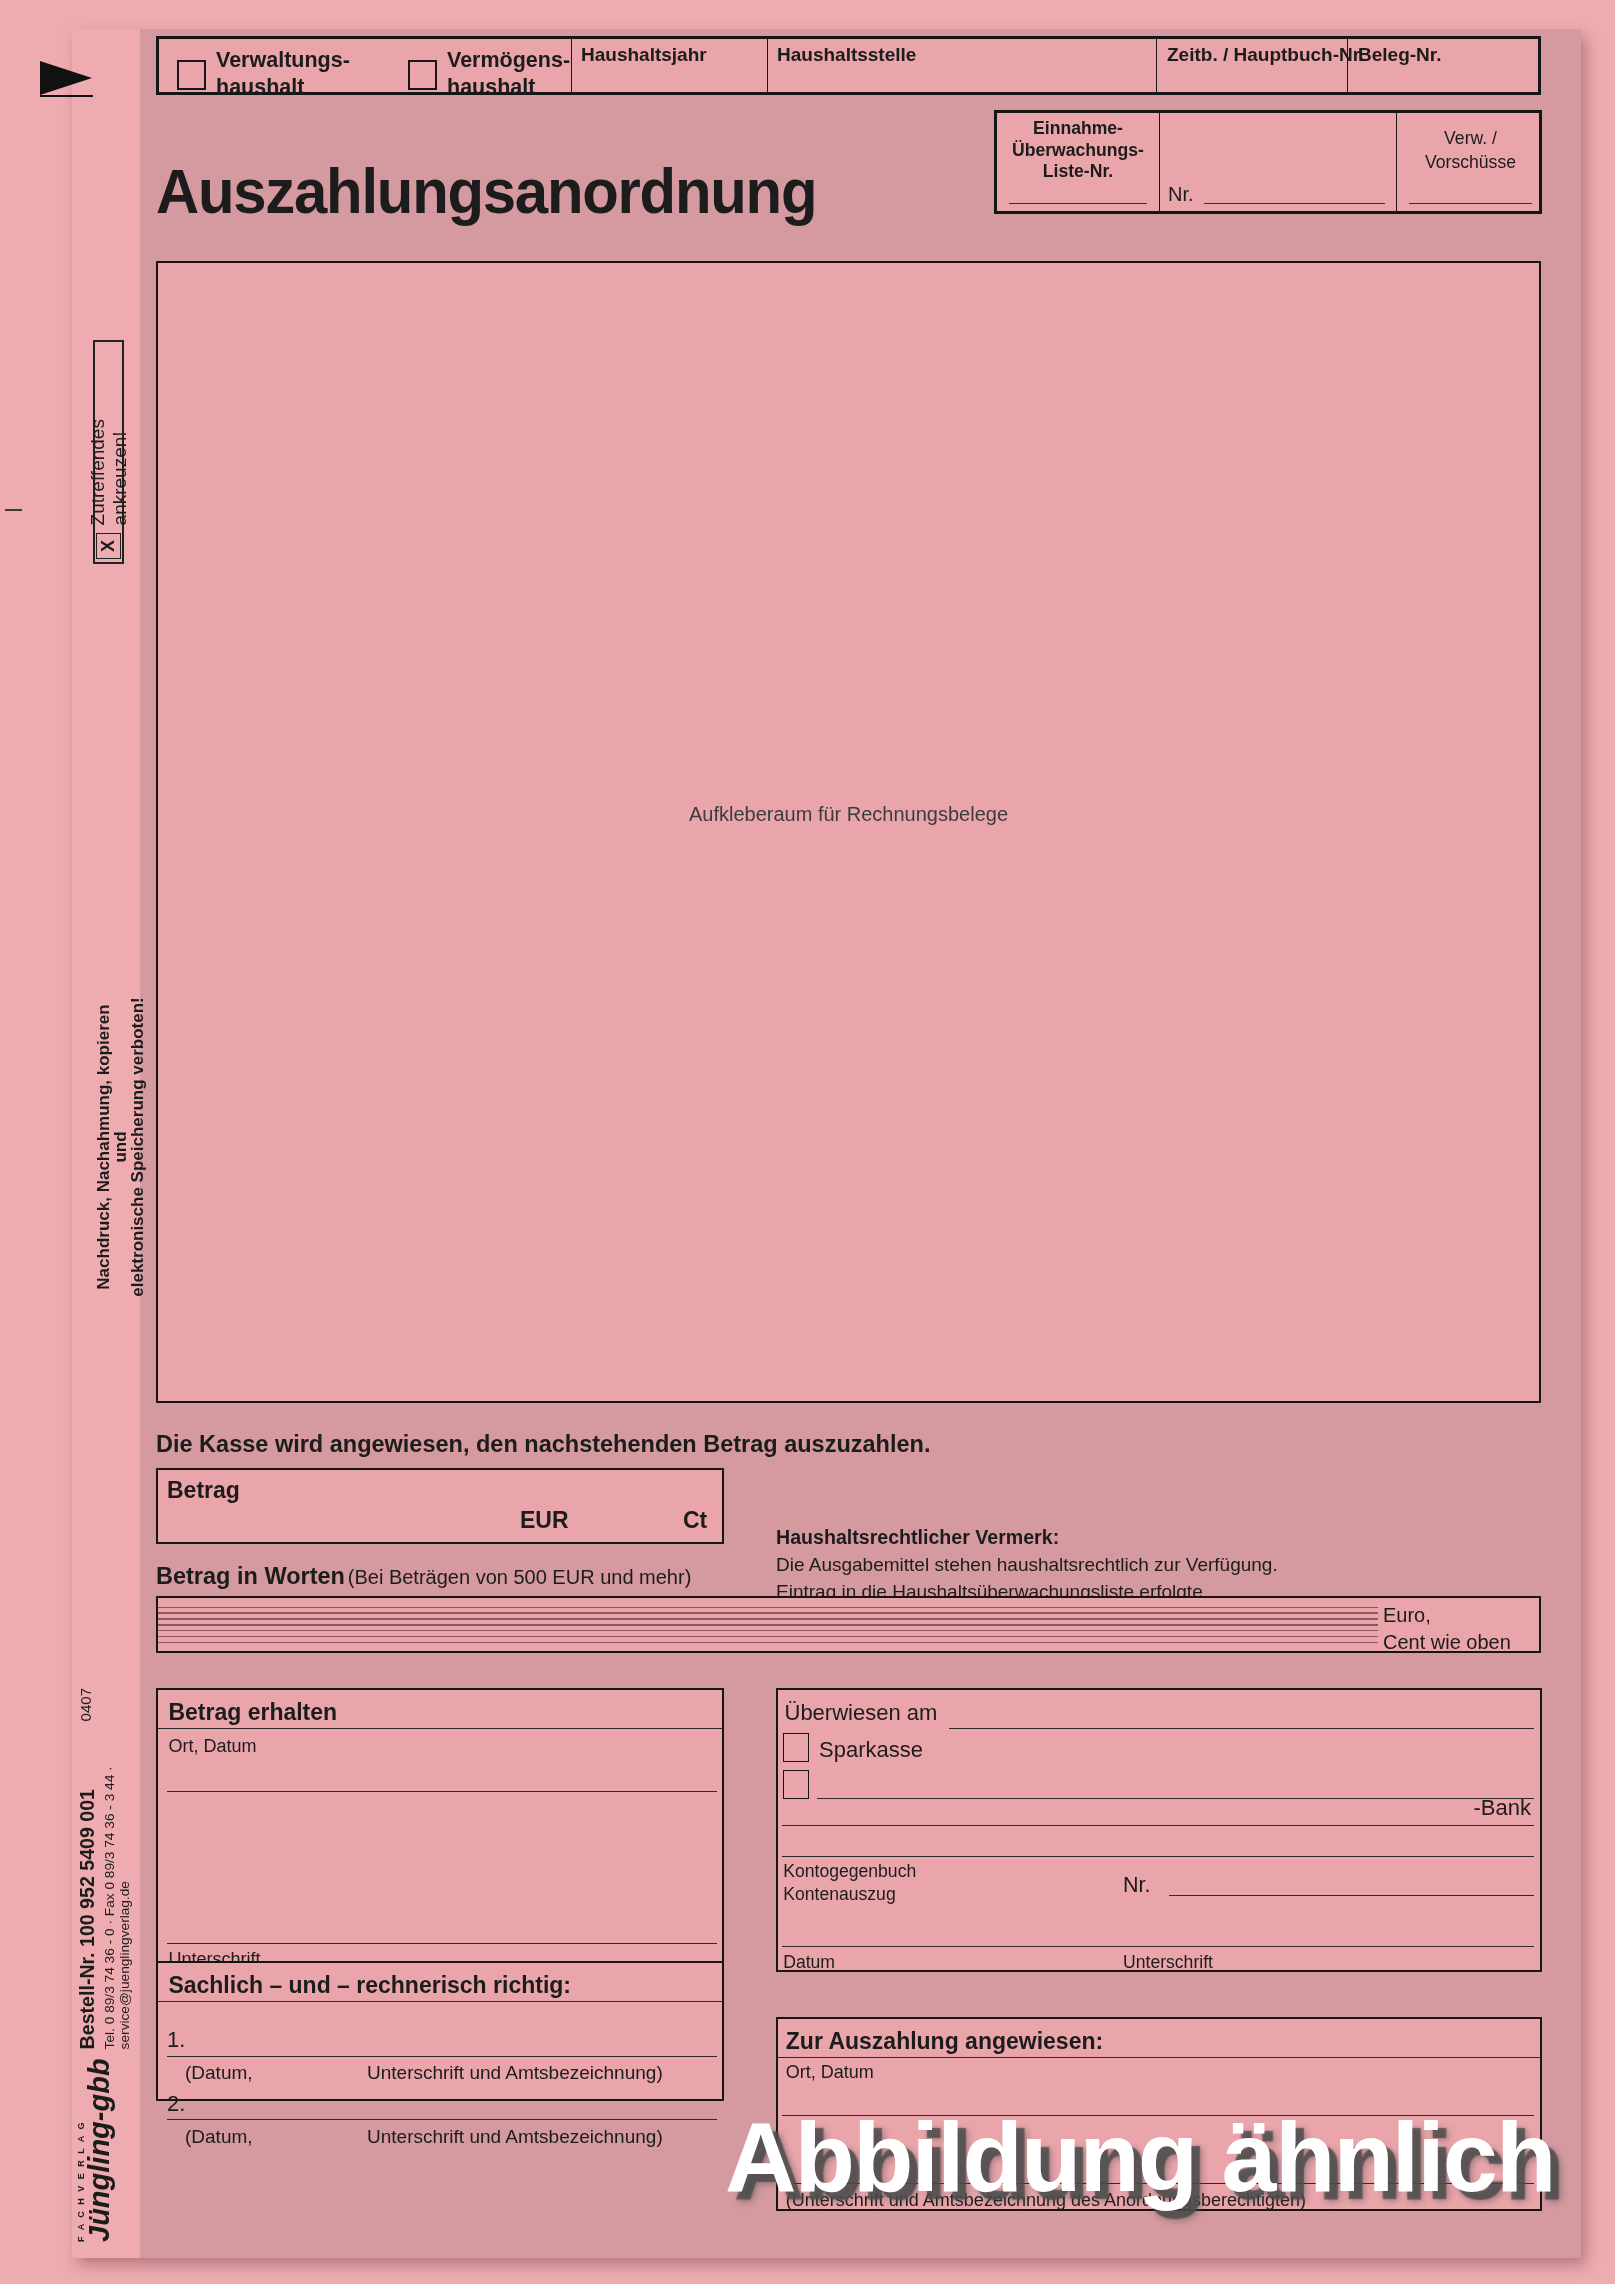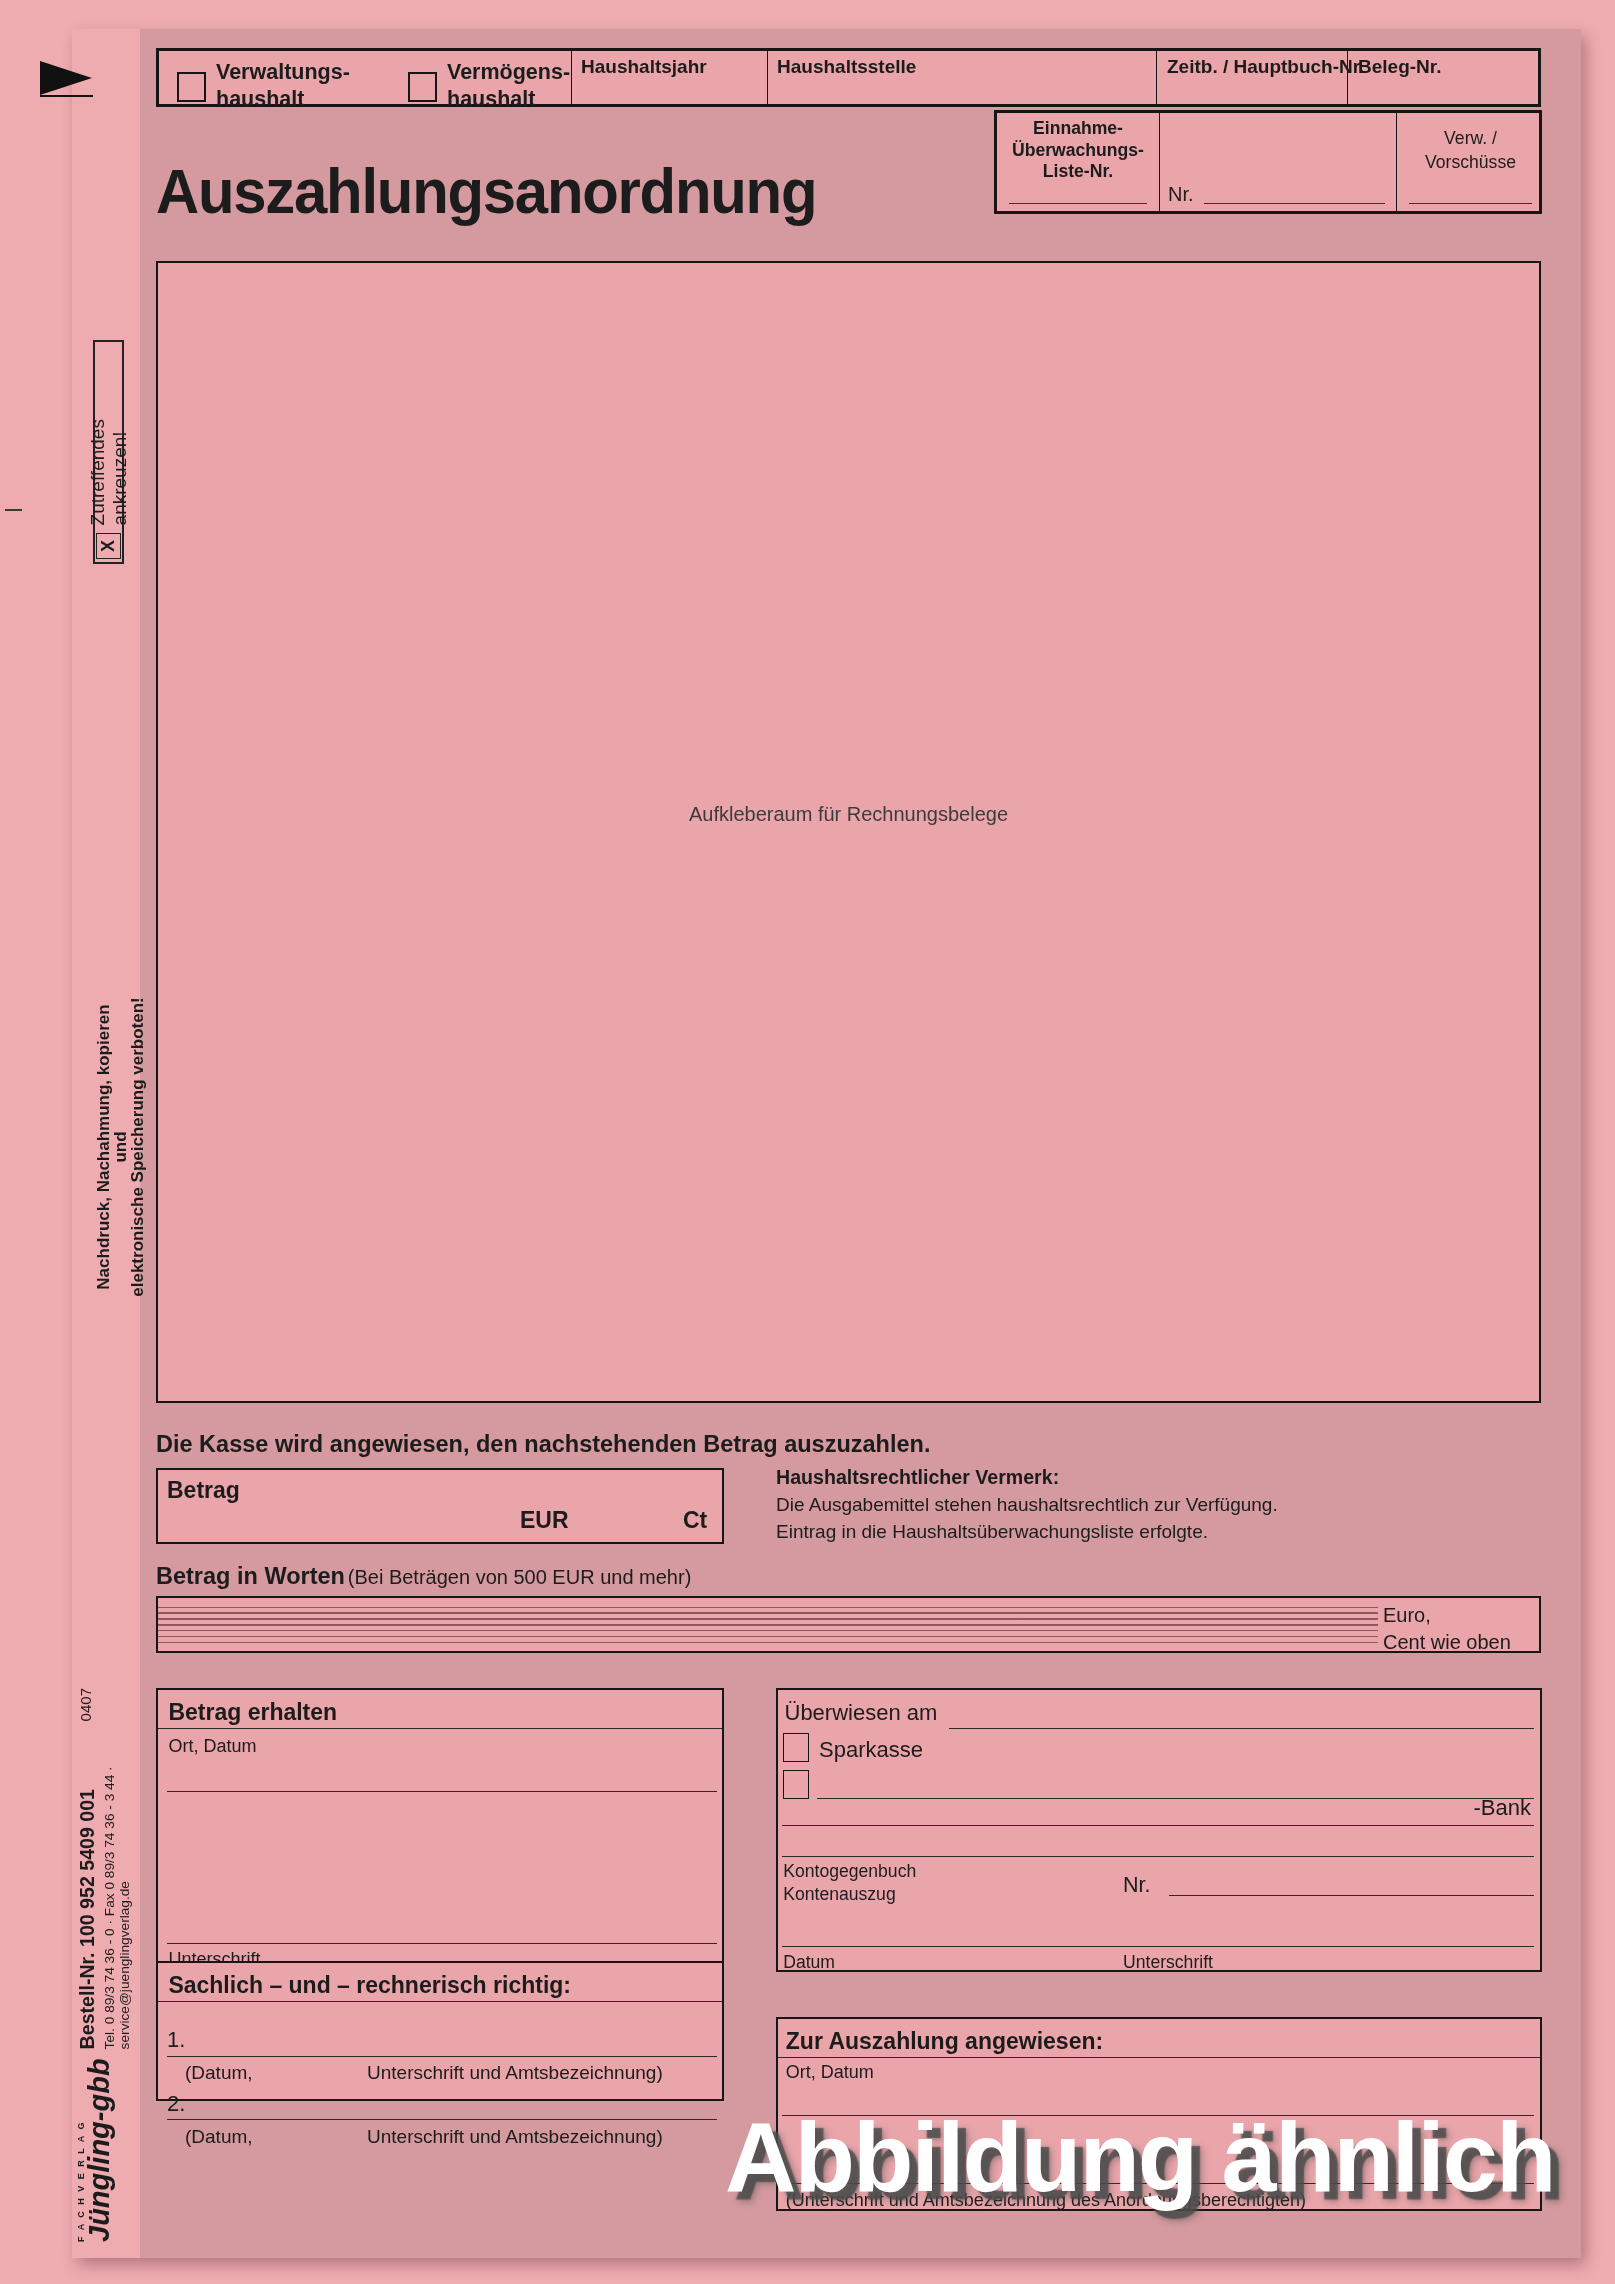--- a/index.html
+++ b/index.html
@@ -62,21 +62,21 @@
       <div style="font-size:9px;letter-spacing:2px;font-weight:bold;">F A C H V E R L A G</div>
       <div style="font-size:29px;font-weight:bold;font-style:italic;margin-top:-2.6px;">Jüngling-gbb</div>
     </div>
     <div style="flex:1 1 auto;">
       <div style="font-size:19.6px;font-weight:bold;">Bestell-Nr.  100 952 5409 001</div>
       <div style="font-size:13.7px;margin-top:2.6px;">Tel. 0 89/3 74 36 - 0 · Fax 0 89/3 74 36 - 3 44 · service@juenglingverlag.de</div>
     </div>
     <div style="flex:none;font-size:15px;margin-top:1.3px;margin-left:5.2px;">0407</div>
   </div>
 
-  <div class="box thickbox" style="left:156px;top:48px;width:1385px;height:59px;">
+  <div class="box thickbox" style="left:156px;top:36px;width:1385px;height:59px;">
     <div class="vline" style="left:412px;"></div>
     <div class="vline" style="left:608px;"></div>
     <div class="vline" style="left:997px;"></div>
     <div class="vline" style="left:1188px;"></div>
 
     <div class="cb" style="left:18px;top:21px;width:29px;height:30px;"></div>
     <div class="abs preline b" style="left:57px;top:7.8px;font-size:21.5px;line-height:27px;">Verwaltungs-
 haushalt</div>
 
     <div class="cb" style="left:249px;top:21px;width:29px;height:30px;"></div>
@@ -113,21 +113,21 @@
   </div>
 
   <div class="abs b" style="left:156px;top:1431px;font-size:23.5px;">Die Kasse wird angewiesen, den nachstehenden Betrag auszuzahlen.</div>
 
   <div class="box" style="left:156px;top:1468px;width:568px;height:76px;">
     <div class="abs b" style="left:9px;top:6.5px;font-size:23px;">Betrag</div>
     <div class="abs b" style="left:362px;bottom:7.8px;font-size:23px;">EUR</div>
     <div class="abs b" style="left:525px;bottom:7.8px;font-size:23px;">Ct</div>
   </div>
 
-  <div class="abs" style="left:776px;top:1464px;font-size:19px;line-height:27px;">
+  <div class="abs" style="left:776px;top:1524px;font-size:19px;line-height:27px;">
     <div class="b" style="font-size:19.6px;">Haushaltsrechtlicher Vermerk:</div>
     <div>Die Ausgabemittel stehen haushaltsrechtlich zur Verfügung.</div>
     <div>Eintrag in die Haushaltsüberwachungsliste erfolgte.</div>
   </div>
 
   <div class="abs" style="left:156px;top:1563px;">
     <span class="b" style="font-size:23.5px;">Betrag in Worten</span>
     <span style="font-size:20px;">(Bei Beträgen von 500 EUR und mehr)</span>
   </div>
 

